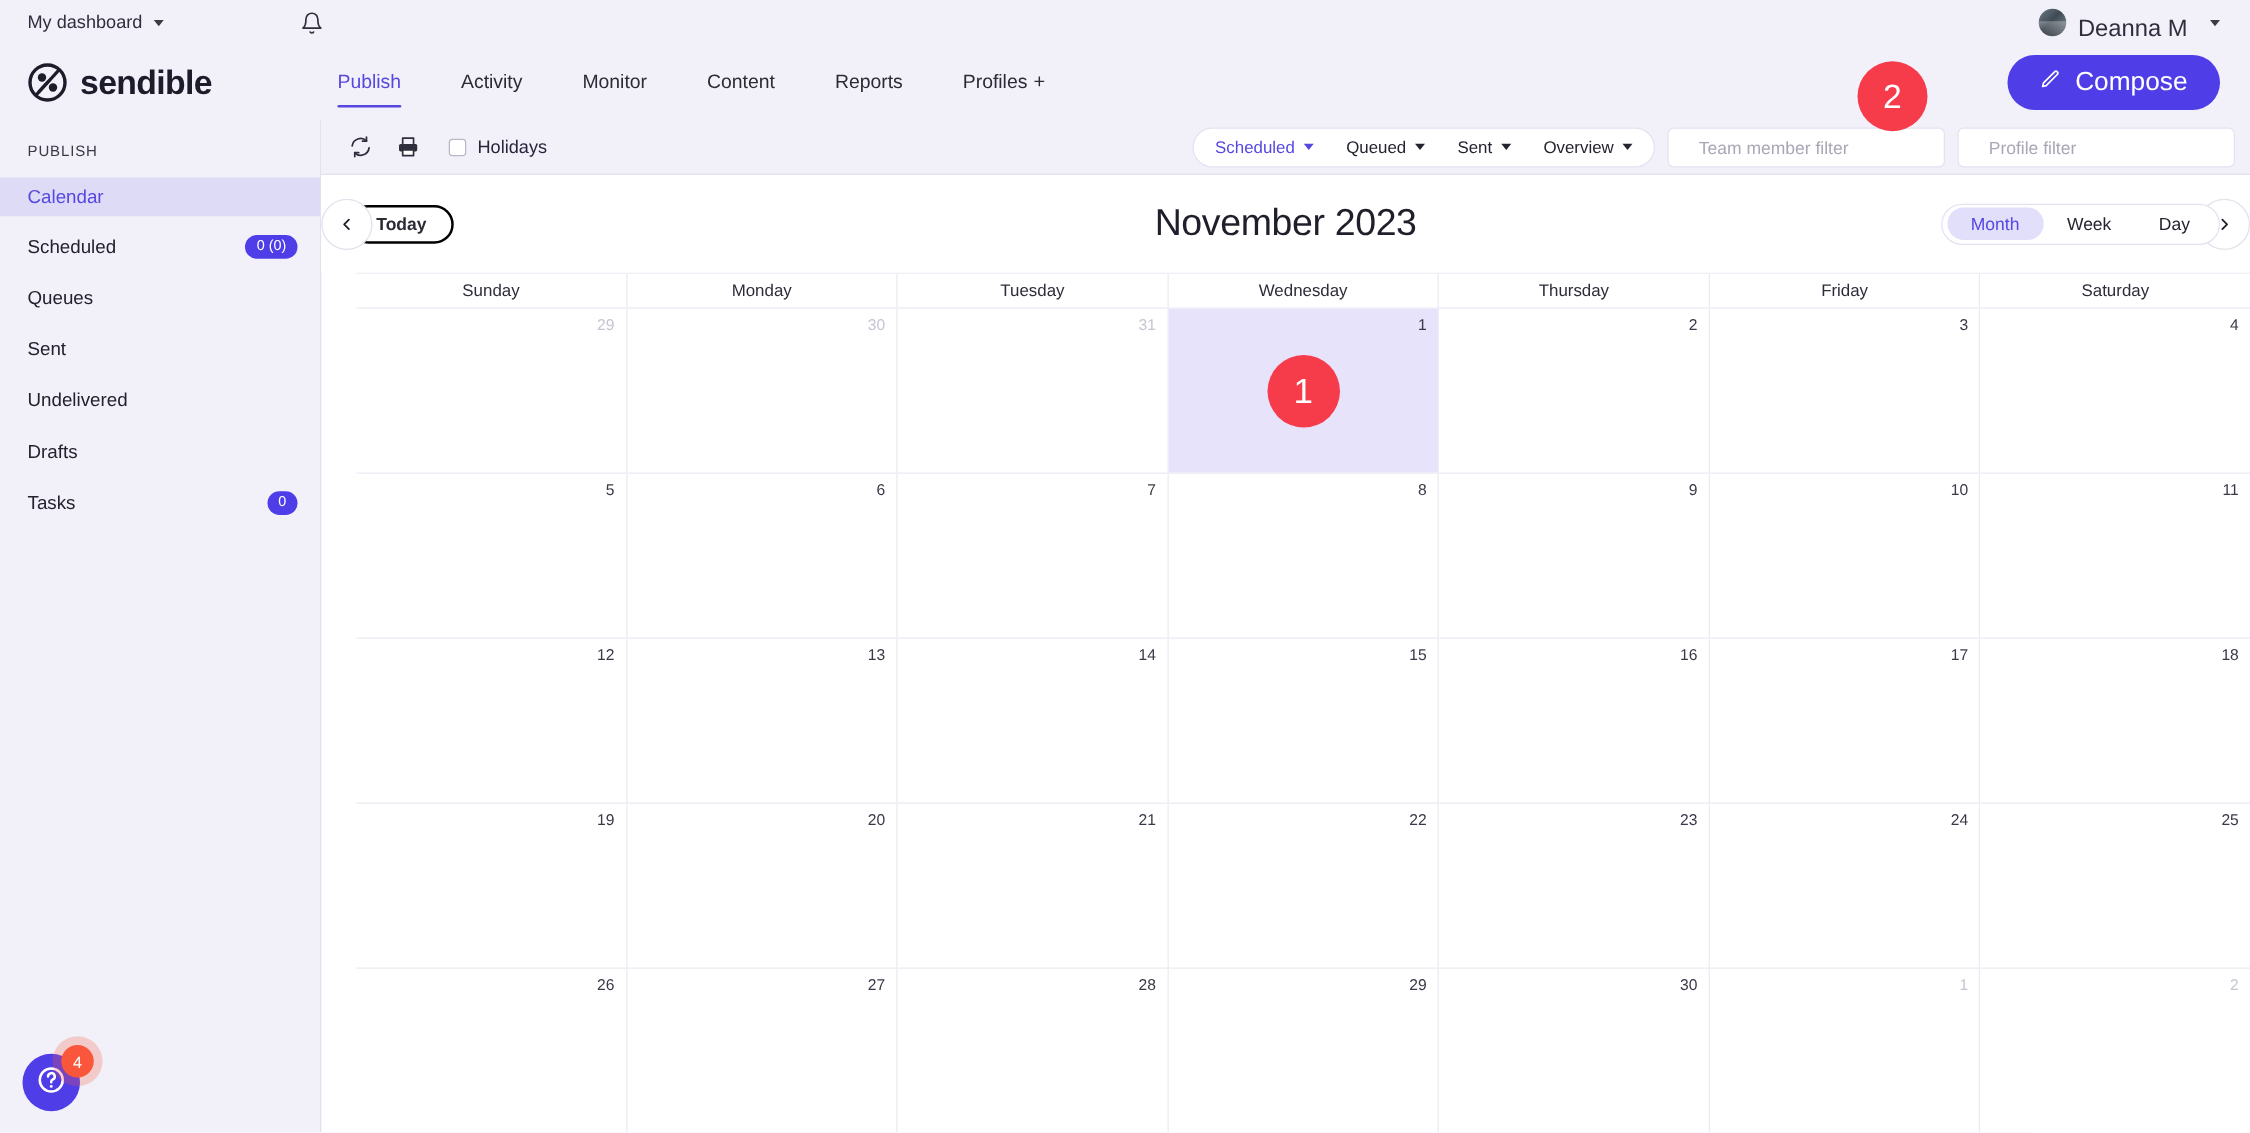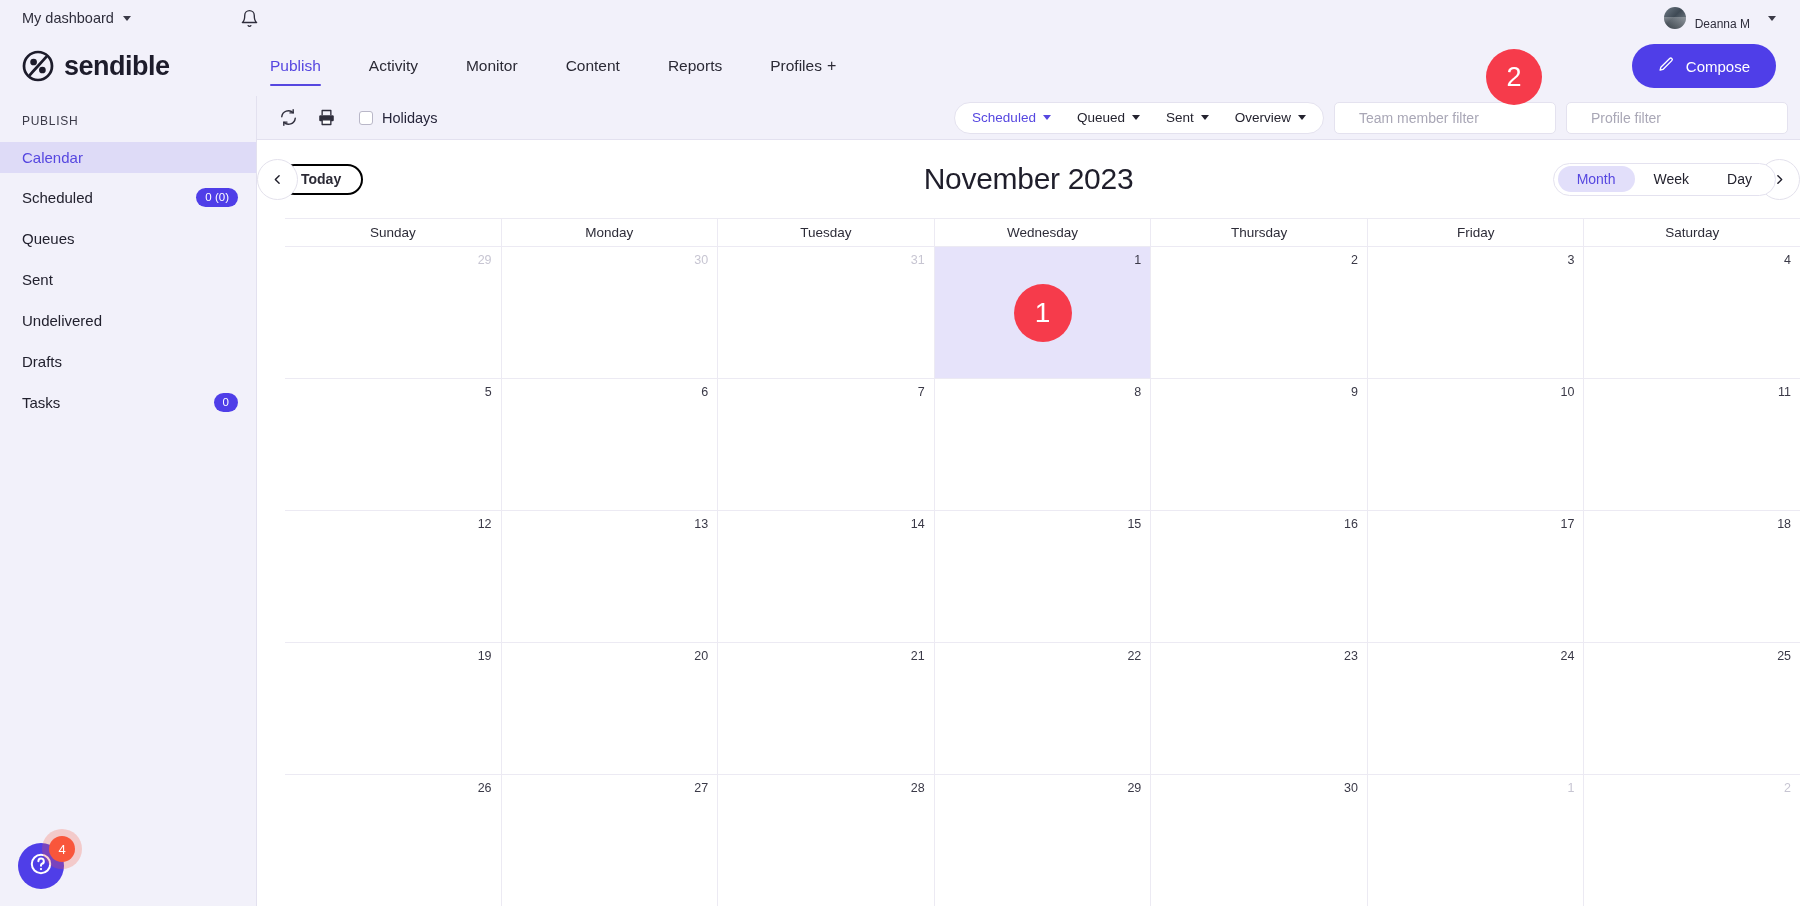--- a/index.html
+++ b/index.html
@@ -32,21 +32,21 @@
   }
   .avatar {
     width: 22px; height: 22px; border-radius: 50%;
     background: linear-gradient(135deg,#6f7b86 0%,#3f4a55 45%,#8b949c 100%);
     overflow: hidden; position: relative; flex: none;
   }
   .avatar::after{
     content:""; position:absolute; left:0; right:0; top:45%; bottom:0;
     background: linear-gradient(180deg, rgba(255,255,255,.28), rgba(0,0,0,.25));
   }
-  .user-name { font-size: 12px; color: #2f2e3c; margin-top: 12px; }
+  .user-name { font-size: 19px; color: #2f2e3c; margin-top: 12px; }
 
   
   .navrow {
     height: 60px; display: flex; align-items: center;
     padding: 0 22px; background: #f2f1fa; position: relative;
   }
   .brand { display: flex; align-items: center; gap: 10px; width: 214px; }
   .brand-mark { width: 32px; height: 32px; flex: none; }
   .brand-text { font-size: 27px; font-weight: 700; letter-spacing: -0.5px; color: #1d1c2b; }
   .nav { display: flex; align-items: center; gap: 0; margin-left: 10px; height: 60px; }
@@ -63,21 +63,21 @@
   .nav-plus { font-size: 16px; margin-left: 5px; line-height: 1; }
 
   .compose-wrap {
     position: absolute; right: 24px; top: 8px;
     display: flex; align-items: center;
   }
   .compose-btn {
     display: flex; align-items: center; gap: 11px;
     background: #4f3ee8; color: #fff; border: none;
     height: 44px; padding: 0 26px; border-radius: 24px;
-    font-size: 15px; cursor: pointer;
+    font-size: 21px; cursor: pointer;
     font-family: "Liberation Sans", sans-serif;
   }
   .marker {
     position: absolute; border-radius: 50%;
     background: #f63b4b; color: #fff;
     display: flex; align-items: center; justify-content: center;
     font-weight: 400; z-index: 40;
   }
   .marker-2 { width: 56px; height: 56px; font-size: 27px; right: 258px; top: 13px; }
 

